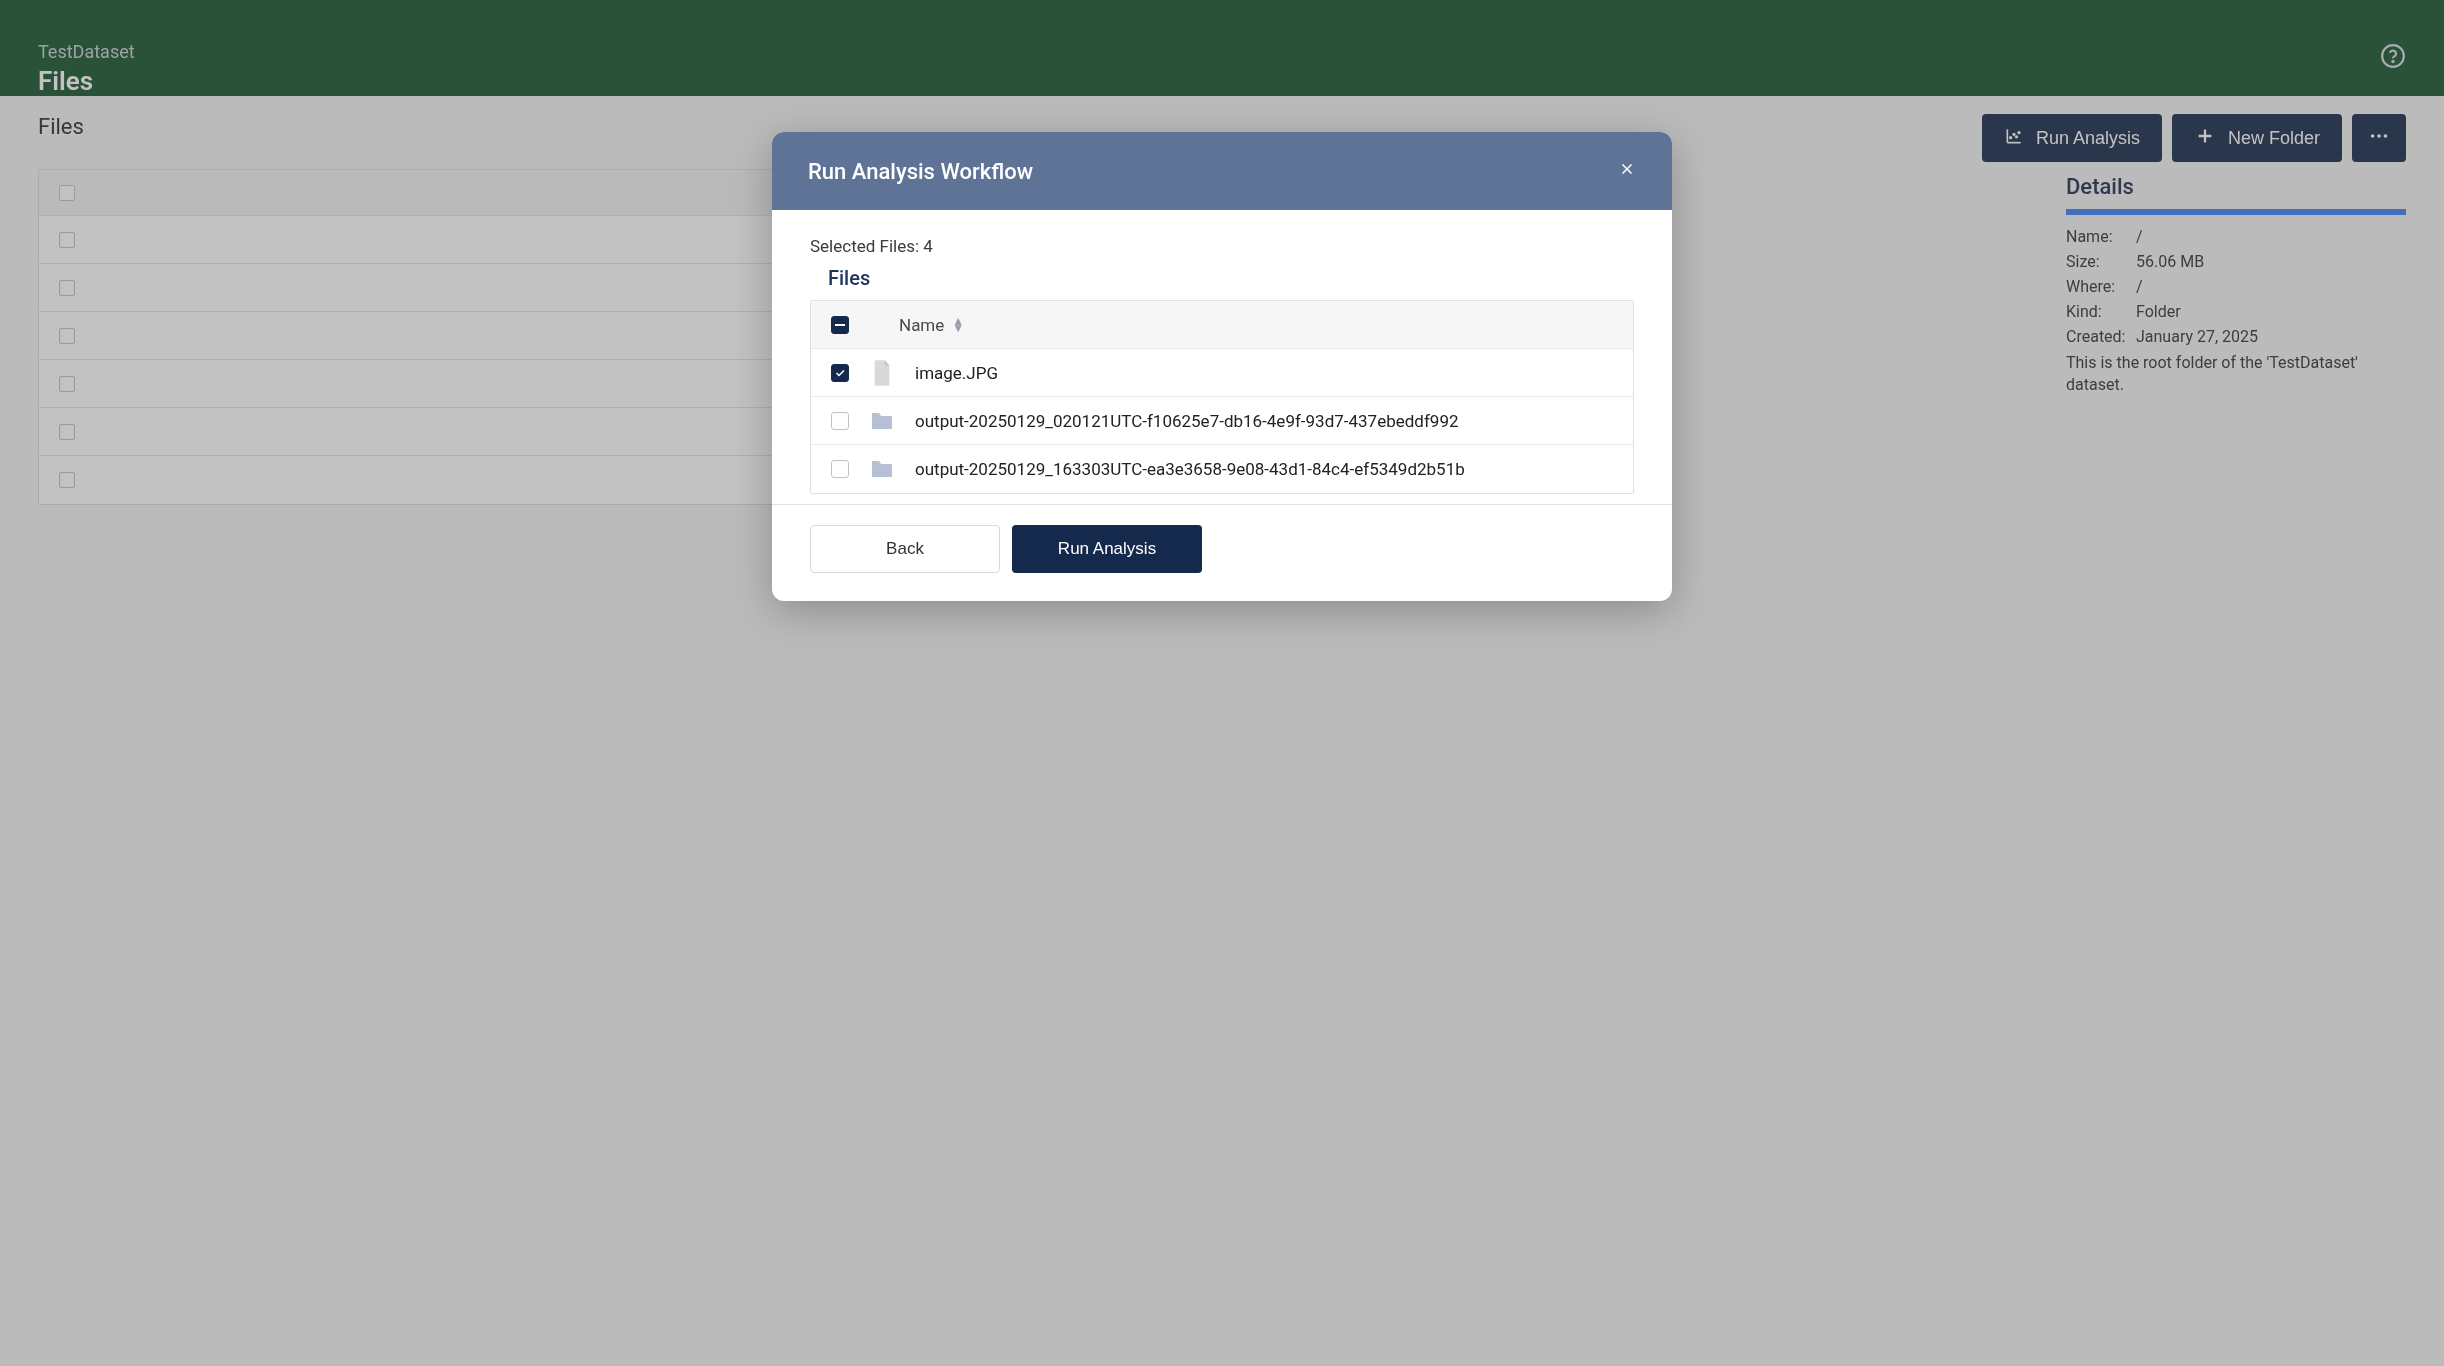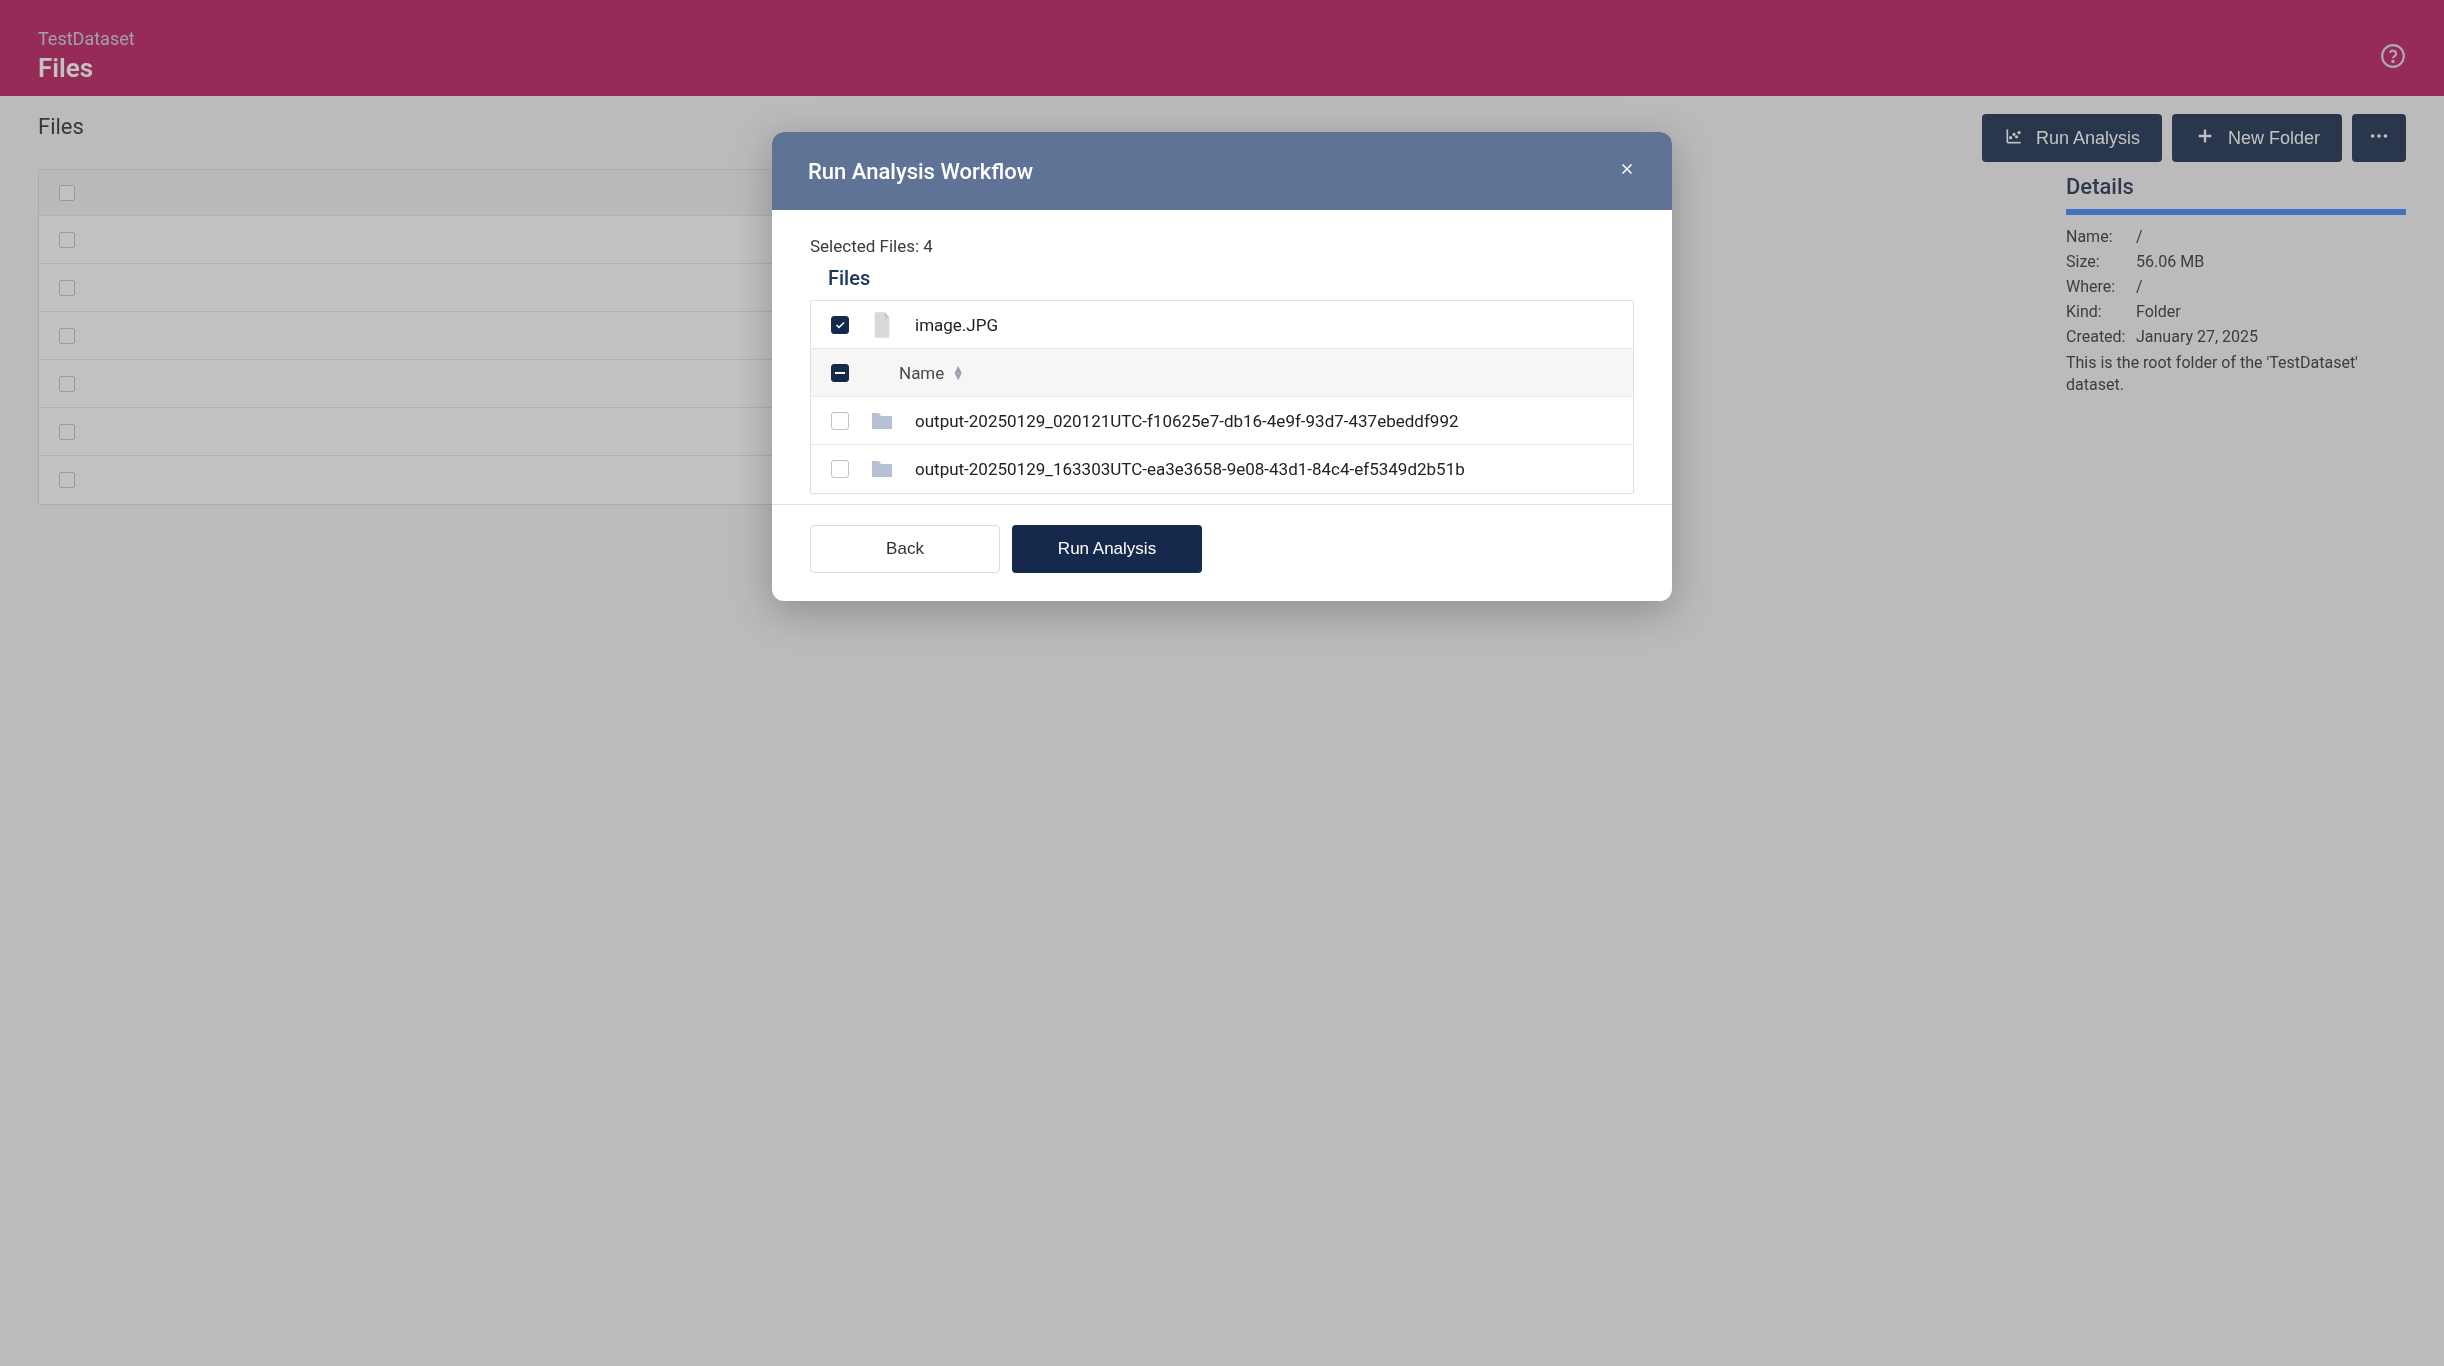--- a/index.html
+++ b/index.html
@@ -1,26 +1,26 @@
 <!DOCTYPE html>
 <html><head>
 <meta charset="utf-8">
 <style>
   * { box-sizing: border-box; margin: 0; padding: 0; }
   html, body { width: 100%; height: 100%; font-family: -apple-system, BlinkMacSystemFont, "Segoe UI", Roboto, Arial, sans-serif; background: #f5f5f5; }
   body { position: relative; overflow: hidden; }
 
   
   .app-header {
-    background: #be185d;
+    background: #14532d;
     height: 96px;
     padding: 14px 38px 0 38px;
     display: flex;
     justify-content: space-between;
-    align-items: center;
+    align-items: flex-end;
     color: #cfd3db;
   }
   .app-header .titles { display: flex; flex-direction: column; gap: 4px; }
   .app-header .dataset-name { font-size: 18px; color: #c9cdd6; }
   .app-header .page-title { font-size: 26px; font-weight: 600; color: #ffffff; }
   .help-icon-wrap { align-self: center; margin-top: 6px; color: #d9dce2; }
 
   
   .page-body {
     padding: 18px 38px 0 38px;
@@ -309,46 +309,46 @@
         <svg width="18" height="18" viewBox="0 0 24 24" fill="none" stroke="currentColor" stroke-width="2">
             <path d="M6 6l12 12M18 6L6 18"></path>
           </svg>
       </span>
     </div>
     <div class="modal-body">
       <div class="selected-count">Selected Files: 4</div>
       <div class="files-label">Files</div>
 
       <div class="m-table">
-        <div class="m-row">
-          <span class="m-check checked">
-            <svg width="12" height="12" viewBox="0 0 24 24" fill="none" stroke="#fff" stroke-width="3">
-                <path d="M5 12l5 5L20 7"></path>
-              </svg>
-          </span>
-          <span class="file-icon">
-            <svg width="22" height="26" viewBox="0 0 24 28" fill="#d9d9d9">
-                <path d="M4 0h11l5 6v22H4z"></path>
-                <path d="M15 0v6h5" fill="#c4c4c4"></path>
-              </svg>
-          </span>
-          <span class="m-name">image.JPG</span>
-        </div>
-
         <div class="m-row head">
           <span class="m-check indeterminate"></span>
           <span class="col-name-head">
             <span>Name</span>
             <span class="sort-icon">
                 <span>▲</span>
                 <span>▼</span>
               </span>
           </span>
         </div>
 
+        <div class="m-row">
+          <span class="m-check checked">
+            <svg width="12" height="12" viewBox="0 0 24 24" fill="none" stroke="#fff" stroke-width="3">
+                <path d="M5 12l5 5L20 7"></path>
+              </svg>
+          </span>
+          <span class="file-icon">
+            <svg width="22" height="26" viewBox="0 0 24 28" fill="#d9d9d9">
+                <path d="M4 0h11l5 6v22H4z"></path>
+                <path d="M15 0v6h5" fill="#c4c4c4"></path>
+              </svg>
+          </span>
+          <span class="m-name">image.JPG</span>
+        </div>
+
 
 
         <div class="m-row">
           <span class="m-check"></span>
           <span class="folder-icon">
             <svg width="24" height="20" viewBox="0 0 24 20" fill="#b6c0d4">
                 <path d="M2 2h7l2 3h11v13H2z"></path>
               </svg>
           </span>
           <span class="m-name">output-20250129_020121UTC-f10625e7-db16-4e9f-93d7-437ebeddf992</span>

